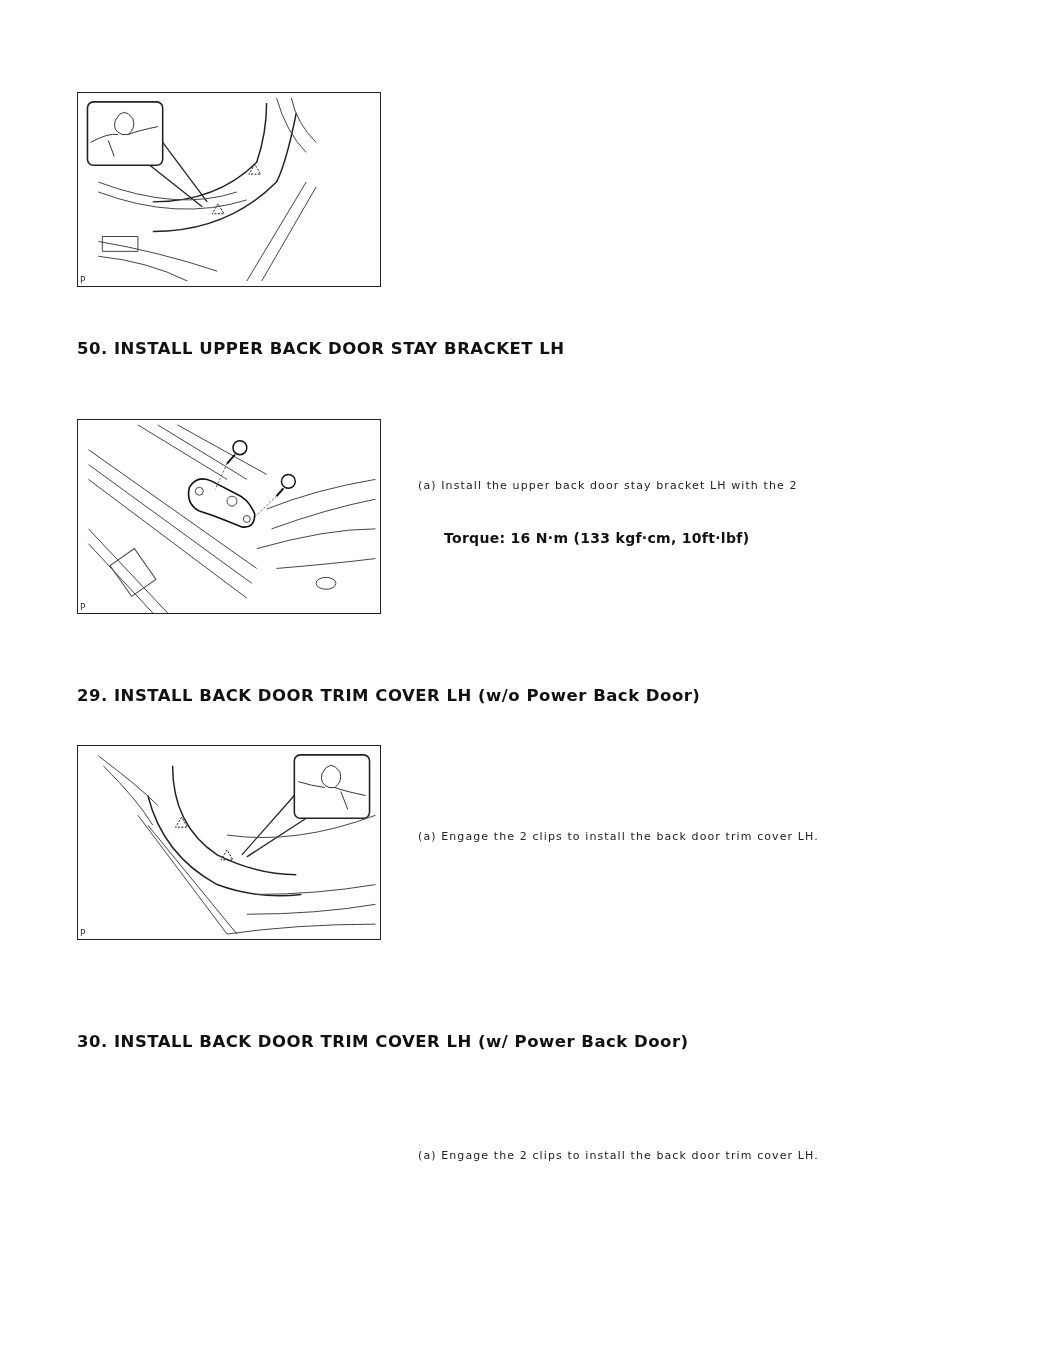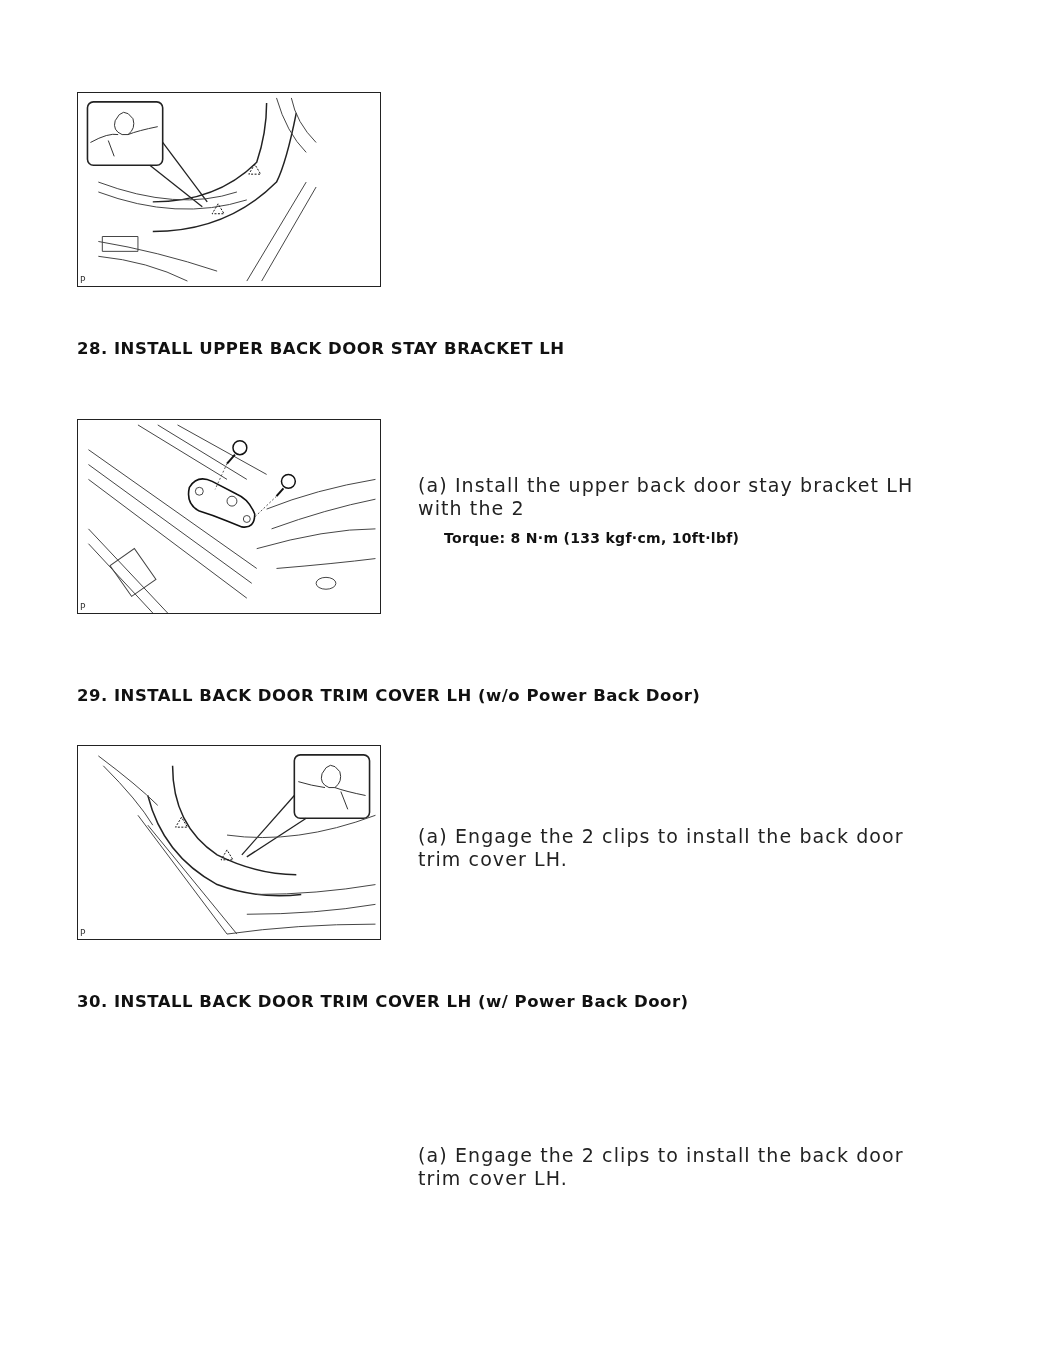--- a/index.html
+++ b/index.html
@@ -5,21 +5,21 @@
   html, body { margin: 0; padding: 0; background: #ffffff; }
   body { width: 1038px; height: 1346px; position: relative; overflow: hidden;
          font-family: "DejaVu Sans", sans-serif; color: #111; }
   .figure { position: absolute; left: 77px; width: 304px; height: 195px;
             border: 1.5px solid #222; background: #fff; box-sizing: border-box; overflow: hidden; }
   .figure svg { width: 100%; height: 100%; display: block; }
   .fig-p { position: absolute; left: 2px; bottom: 1px; font-size: 9px; color: #333;
            font-family: "DejaVu Sans", sans-serif; }
   .heading { position: absolute; left: 77px; font-size: 16.5px; font-weight: bold;
              letter-spacing: 0.5px; color: #111; white-space: nowrap; }
-  .step { position: absolute; left: 418px; width: 520px; font-size: 19px;
+  .step { position: absolute; left: 418px; width: 520px; font-size: 11px;
           letter-spacing: 1.1px; line-height: 23px; color: #222; }
   .step .cont { display: block; padding-left: 26px; }
   .torque { position: absolute; left: 444px; font-size: 14px; font-weight: bold;
             letter-spacing: 0.3px; color: #111; white-space: nowrap; }
 </style>
 </head>
 <body>
 
 <div class="figure" style="top:92px;">
   <svg viewBox="0 0 304 195" fill="none" stroke="#444" stroke-width="1">
@@ -32,21 +32,21 @@
     <path d="M75 140 Q150 140 200 90 Q210 70 220 20" stroke="#222" stroke-width="1.5"></path>
     <path d="M20 90 Q100 120 160 100 M20 100 Q100 130 170 108 M20 150 Q80 160 140 180 M20 165 Q70 170 110 190"></path>
     <path d="M200 5 Q210 40 230 60 M215 5 Q220 30 240 50 M230 90 L170 190 M240 95 L185 190"></path>
     <path d="M24 145 L60 145 L60 160 L24 160 Z"></path>
     <polygon points="141,112 135,122 147,122" stroke="#111" stroke-dasharray="2,1.5"></polygon>
     <polygon points="178,72 172,82 184,82" stroke="#111" stroke-dasharray="2,1.5"></polygon>
   </svg>
   <span class="fig-p">P</span>
 </div>
 
-<div class="heading" style="top:339px;">28. INSTALL UPPER BACK DOOR STAY BRACKET LH</div>
+<div class="heading" style="top:339px;">50. INSTALL UPPER BACK DOOR STAY BRACKET LH</div>
 
 <div class="figure" style="top:419px;">
   <svg viewBox="0 0 304 195" fill="none" stroke="#444" stroke-width="1">
     <path d="M10 30 L180 150 M10 45 L175 165 M10 60 L170 180 M10 110 L90 195 M10 125 L75 195"></path>
     <path d="M60 5 L150 60 M80 5 L170 60 M100 5 L190 55"></path>
     <path d="M190 90 Q240 70 300 60 M195 110 Q250 90 300 80 M180 130 Q250 110 300 110 M200 150 Q260 145 300 140"></path>
     <path d="M112 68 Q120 55 135 62 L160 75 Q172 80 178 95 Q178 110 165 108 L150 102 Q135 96 122 92 Q108 85 112 68 Z" stroke="#111" stroke-width="1.6"></path>
     <circle cx="122" cy="72" r="4"></circle>
     <circle cx="155" cy="82" r="5"></circle>
     <circle cx="170" cy="100" r="3.5"></circle>
@@ -62,21 +62,21 @@
     </g>
     <rect x="40" y="135" width="30" height="38" transform="rotate(-35 55 154)"></rect>
     <ellipse cx="250" cy="165" rx="10" ry="6"></ellipse>
   </svg>
   <span class="fig-p">P</span>
 </div>
 
 <div class="step" style="top:474px;">
   <span>(a) Install the upper back door stay bracket LH with the 2</span>
 </div>
-<div class="torque" style="top:530px;">Torque: 8 N·m (133 kgf·cm, 10ft·lbf)</div>
+<div class="torque" style="top:530px;">Torque: 16 N·m (133 kgf·cm, 10ft·lbf)</div>
 
 <div class="heading" style="top:686px;">29. INSTALL BACK DOOR TRIM COVER LH (w/o Power Back Door)</div>
 
 <div class="figure" style="top:745px;">
   <svg viewBox="0 0 304 195" fill="none" stroke="#444" stroke-width="1">
     <rect x="218" y="9" width="76" height="64" rx="6" stroke="#222" stroke-width="1.6" fill="#fff"></rect>
     <path d="M246 28 Q254 12 264 26 Q267 36 259 42 L253 42 Q243 38 246 28Z" stroke="#333"></path>
     <path d="M222 36 Q235 40 249 42 M259 42 Q270 46 290 50 M265 46 L272 64" stroke="#333"></path>
     <line x1="218" y1="50" x2="165" y2="110" stroke="#222" stroke-width="1.3"></line>
     <line x1="230" y1="73" x2="170" y2="112" stroke="#222" stroke-width="1.3"></line>
@@ -87,17 +87,17 @@
     <polygon points="104,72 98,82 110,82" stroke="#111" stroke-dasharray="2,1.5"></polygon>
     <polygon points="150,105 144,115 156,115" stroke="#111" stroke-dasharray="2,1.5"></polygon>
   </svg>
   <span class="fig-p">P</span>
 </div>
 
 <div class="step" style="top:825px;">
   <span>(a) Engage the 2 clips to install the back door trim cover LH.</span>
 </div>
 
-<div class="heading" style="top:992px;">30. INSTALL BACK DOOR TRIM COVER LH (w/ Power Back Door)</div>
+<div class="heading" style="top:1032px;">30. INSTALL BACK DOOR TRIM COVER LH (w/ Power Back Door)</div>
 
 <div class="step" style="top:1144px;">
   <span>(a) Engage the 2 clips to install the back door trim cover LH.</span>
 </div>
 
 </body></html>

